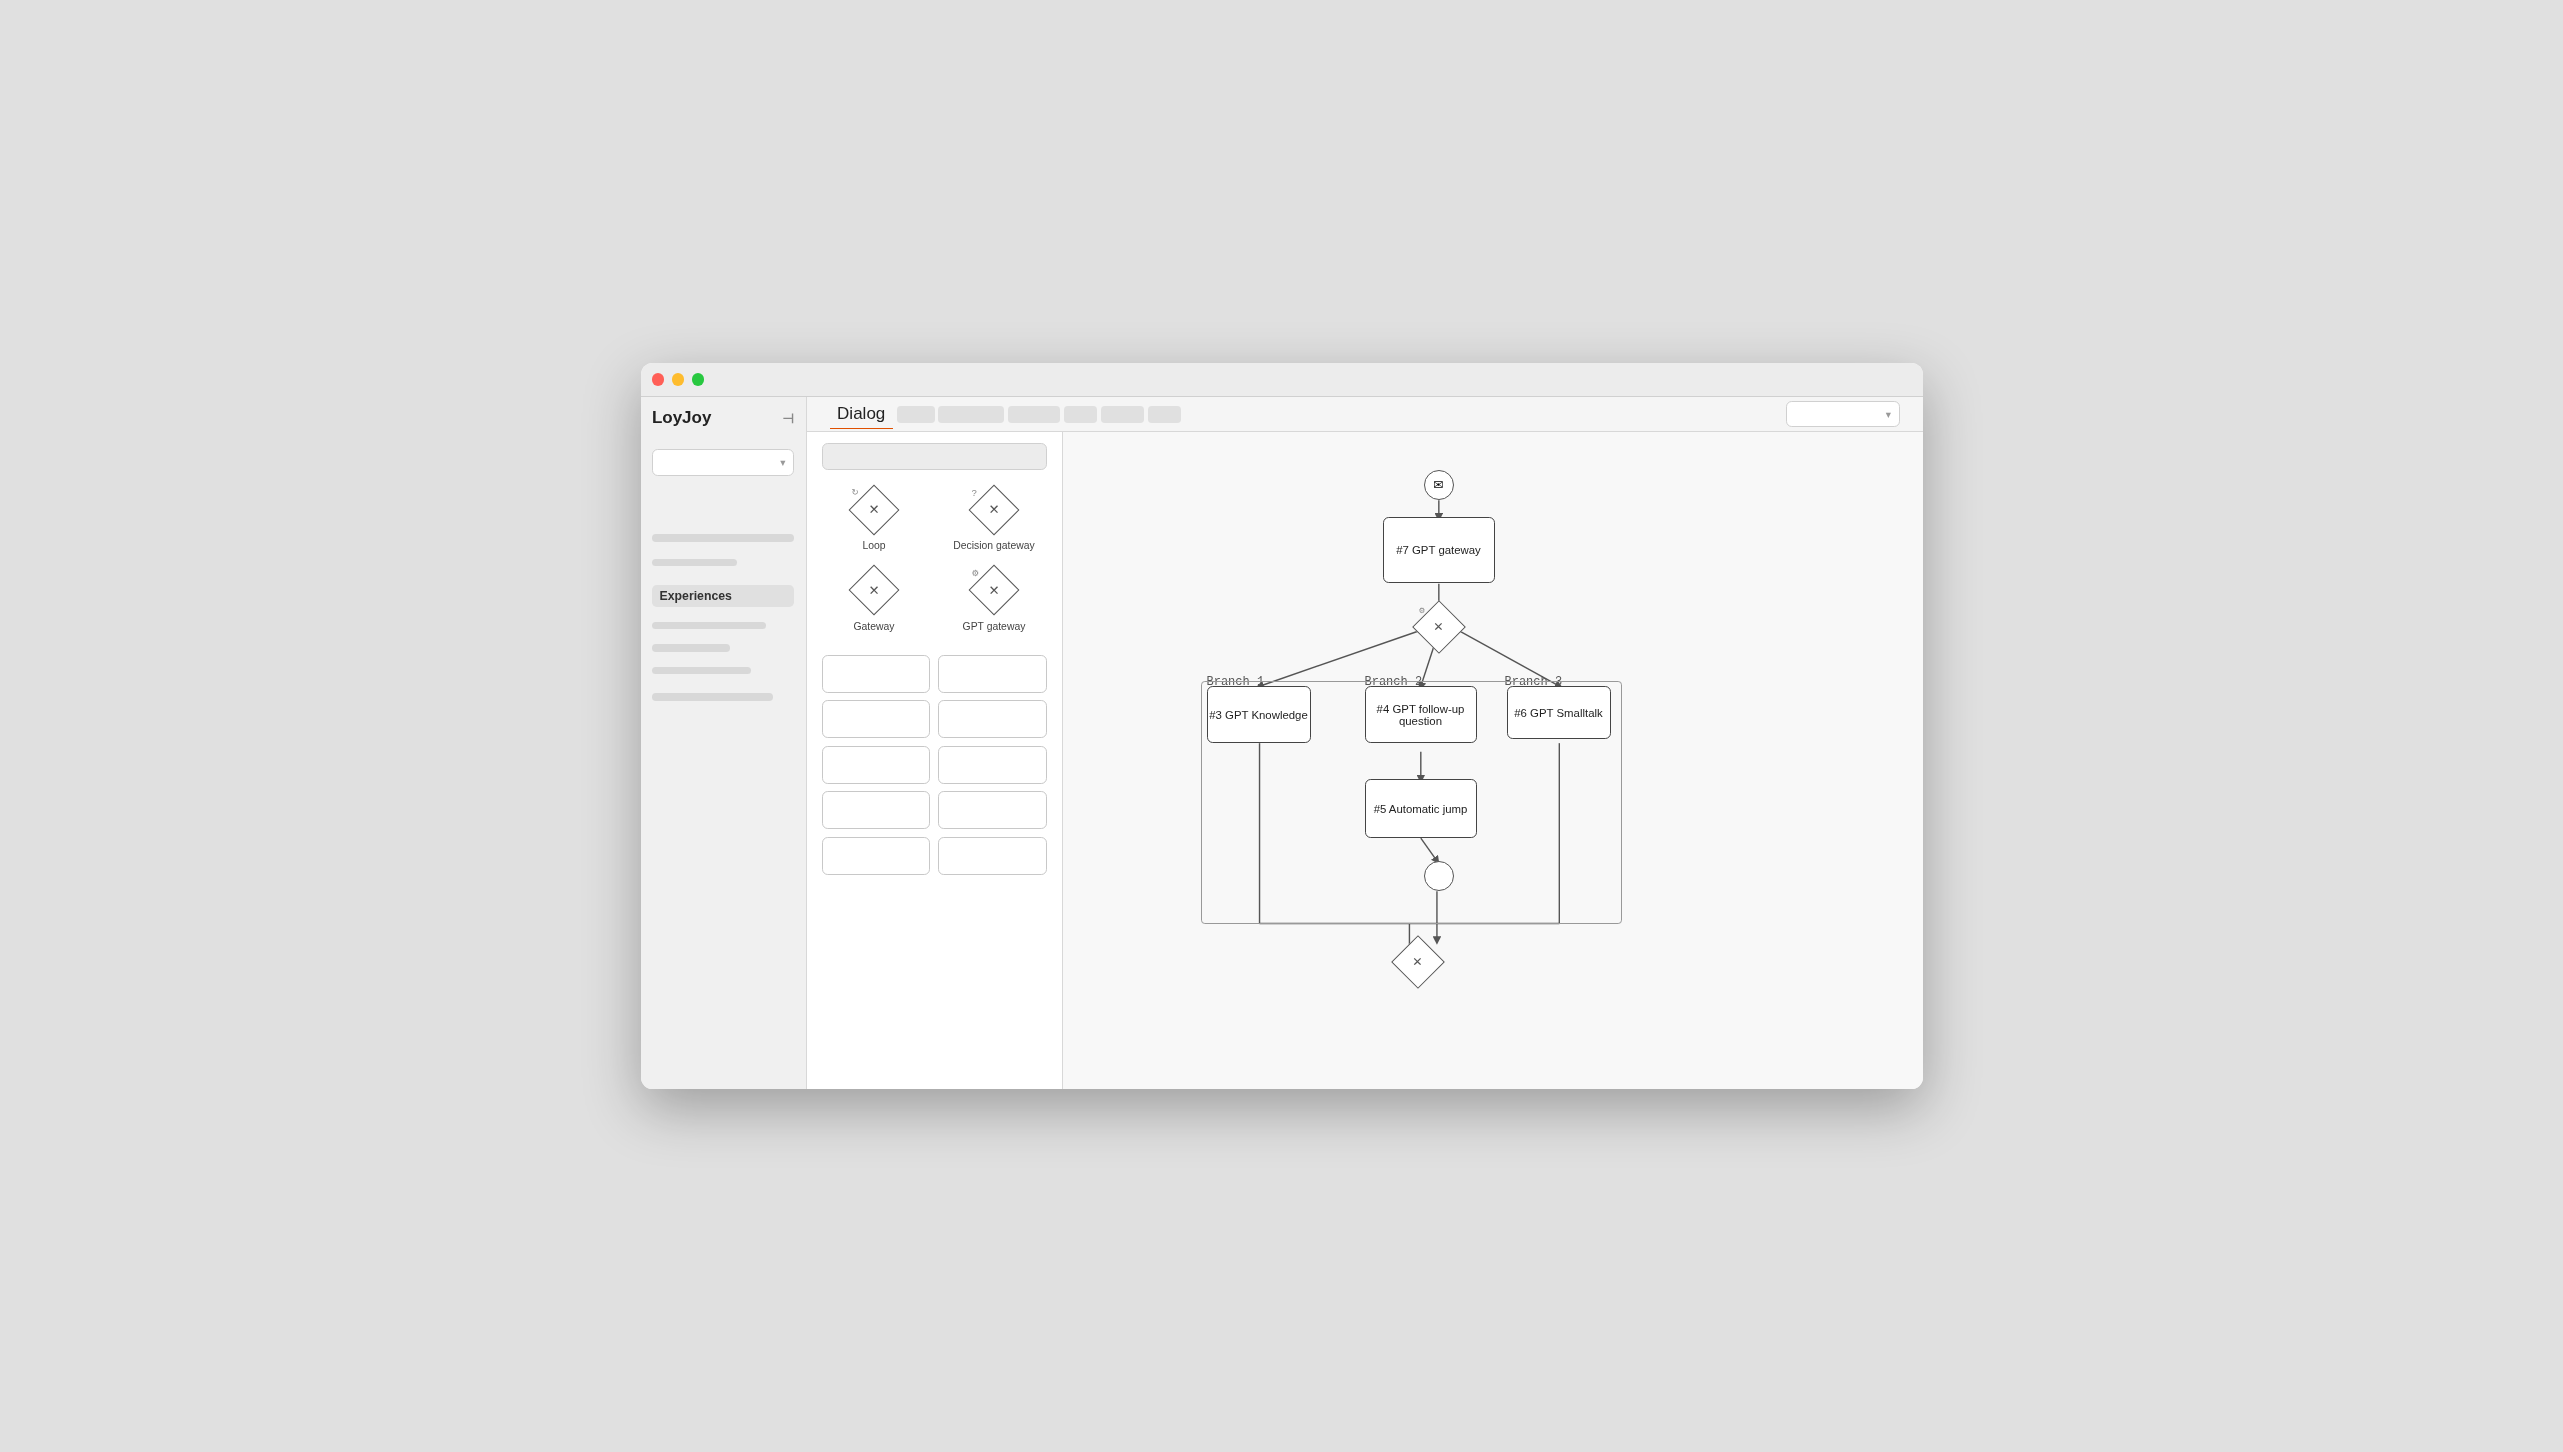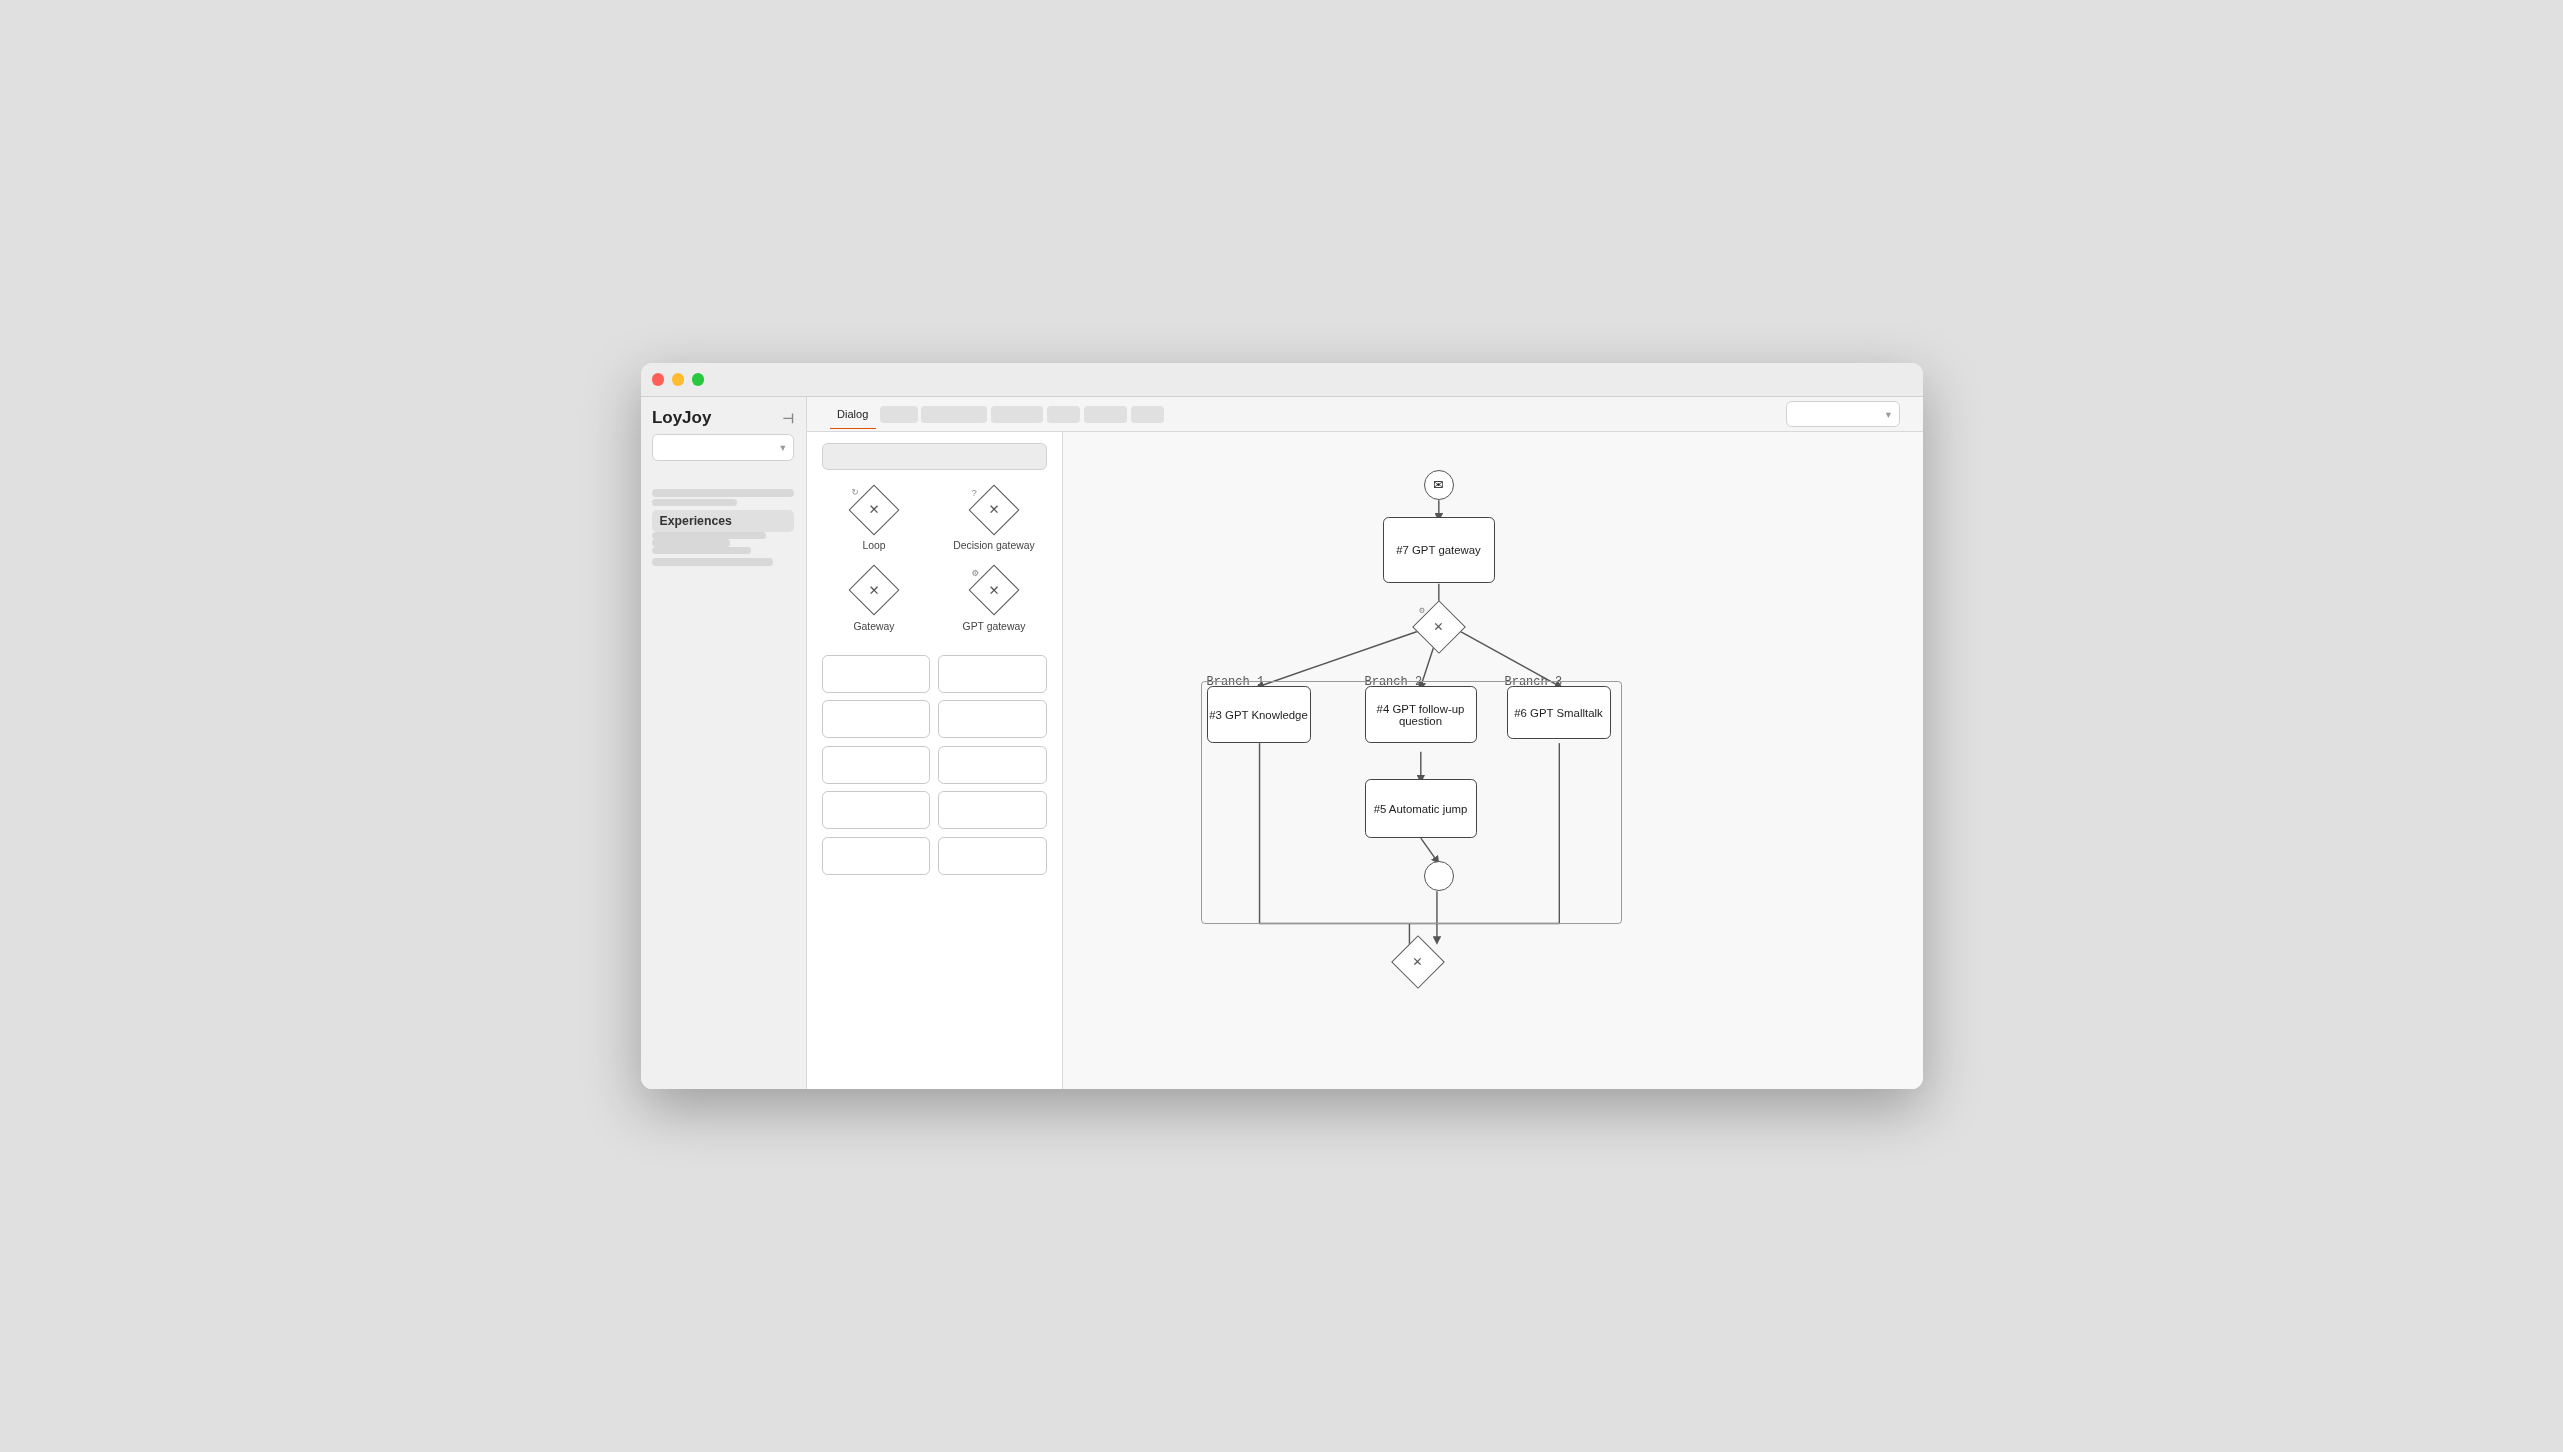--- a/index.html
+++ b/index.html
@@ -46,21 +46,21 @@
       overflow: hidden;
     }
     
     .sidebar {
       width: 166px;
       background: #f0f0f0;
       border-right: 0.9px solid #d8d8d8;
       display: flex;
       flex-direction: column;
       padding: 11.4px;
-      gap: 0;
+      gap: 15px;
       flex-shrink: 0;
     }
     .sidebar-logo {
       font-size: 17px;
       font-weight: 700;
       color: #222;
       display: flex;
       align-items: center;
       justify-content: space-between;
       margin-bottom: 5.7px;
@@ -155,21 +155,21 @@
       align-items: center;
       justify-content: space-between;
       height: 34px;
     }
     .tabs {
       display: flex;
       align-items: center;
       gap: 3.8px;
     }
     .tab {
-      font-size: 11px;
+      font-size: 17px;
       padding: 0 7.6px;
       height: 30px;
       display: flex;
       align-items: center;
       color: #555;
       cursor: pointer;
       border-bottom: 1.9px solid transparent;
     }
     .tab.active {
       color: #222;

